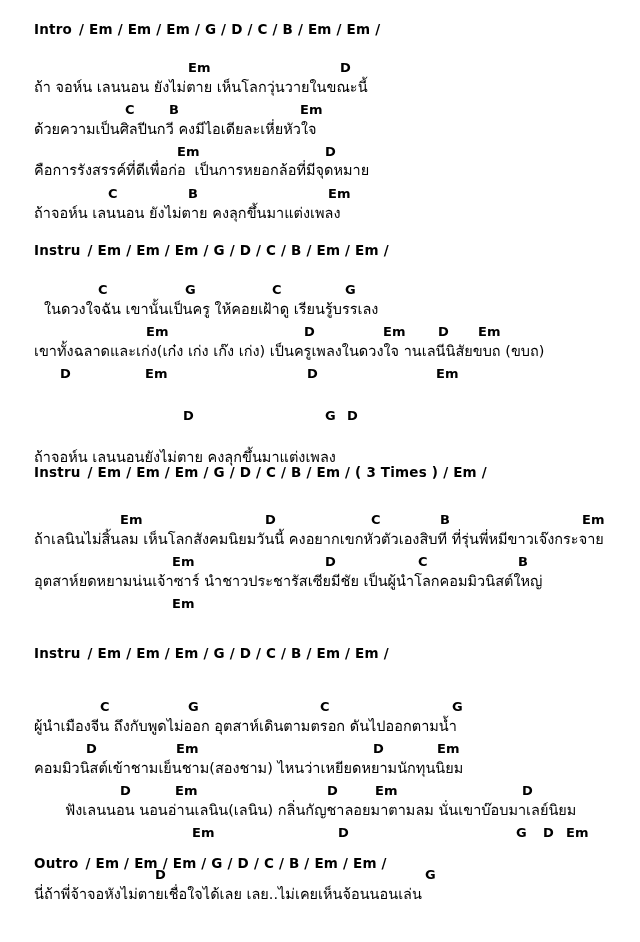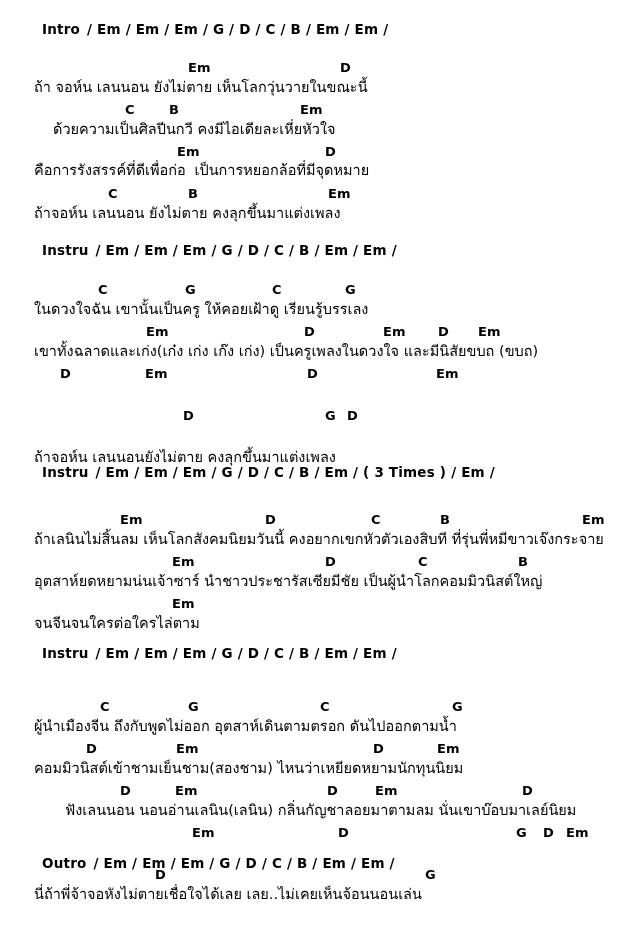--- a/index.html
+++ b/index.html
@@ -21,21 +21,20 @@
   }
 
   
   .section-row {
     position: absolute;
     left: 0;
     white-space: nowrap;
     font-weight: bold;
     font-size: 13.5px;
     letter-spacing: 0.2px;
-    padding-left: 8px;
   }
   .section-row .sec-label {
     display: inline-block;
     padding-left: 34px;
   }
   .section-row .sec-prog {
     display: inline-block;
     padding-left: 7px;
   }
 
@@ -67,37 +66,37 @@
 
 <div class="sheet">
     <div class="section-row" style="top: 21px;"><span class="sec-label">Intro</span><span class="sec-prog">/ Em / Em / Em / G / D / C / B / Em / Em /</span></div>
     <div class="section-row" style="top: 242px;"><span class="sec-label">Instru</span><span class="sec-prog">/ Em / Em / Em / G / D / C / B / Em / Em /</span></div>
     <div class="section-row" style="top: 464px;"><span class="sec-label">Instru</span><span class="sec-prog">/ Em / Em / Em / G / D / C / B / Em / ( 3 Times ) / Em /</span></div>
     <div class="section-row" style="top: 645px;"><span class="sec-label">Instru</span><span class="sec-prog">/ Em / Em / Em / G / D / C / B / Em / Em /</span></div>
     <div class="section-row" style="top: 855px;"><span class="sec-label">Outro</span><span class="sec-prog">/ Em / Em / Em / G / D / C / B / Em / Em /</span></div>
     <div class="lyric-line" style="top: 80px;"><span class="ltext">ถ้า จอห์น เลนนอน ยังไม่ตาย เห็นโลกวุ่นวายในขณะนี้</span></div>
     <div class="chord" style="left: 188px; top: 61px;">Em</div>
     <div class="chord" style="left: 340px; top: 61px;">D</div>
-    <div class="lyric-line" style="top: 122px; margin-left: 19px;"><span class="ltext">ด้วยความเป็นศิลปีนกวี คงมีไอเดียละเหี่ยหัวใจ</span></div>
+    <div class="lyric-line" style="top: 122px;"><span class="ltext">ด้วยความเป็นศิลปีนกวี คงมีไอเดียละเหี่ยหัวใจ</span></div>
     <div class="chord" style="left: 125px; top: 103px;">C</div>
     <div class="chord" style="left: 169px; top: 103px;">B</div>
     <div class="chord" style="left: 300px; top: 103px;">Em</div>
     <div class="lyric-line" style="top: 164px; font-family: Liberation Mono, monospace;"><span class="ltext">คือการรังสรรค์ที่ดีเพื่อก่อ เป็นการหยอกล้อที่มีจุดหมาย</span></div>
     <div class="chord" style="left: 177px; top: 145px;">Em</div>
     <div class="chord" style="left: 325px; top: 145px;">D</div>
     <div class="lyric-line" style="top: 206px;"><span class="ltext">ถ้าจอห์น เลนนอน ยังไม่ตาย คงลุกขึ้นมาแต่งเพลง</span></div>
     <div class="chord" style="left: 108px; top: 187px;">C</div>
     <div class="chord" style="left: 188px; top: 187px;">B</div>
     <div class="chord" style="left: 328px; top: 187px;">Em</div>
-    <div class="lyric-line" style="top: 302px;"><span class="ltext">ในดวงใจฉัน เขานั้นเป็นครู  ให้คอยเฝ้าดู เรียนรู้บรรเลง</span></div>
+    <div class="lyric-line" style="top: 302px; margin-left: 10px;"><span class="ltext">ในดวงใจฉัน เขานั้นเป็นครู  ให้คอยเฝ้าดู เรียนรู้บรรเลง</span></div>
     <div class="chord" style="left: 98px; top: 283px;">C</div>
     <div class="chord" style="left: 185px; top: 283px;">G</div>
     <div class="chord" style="left: 272px; top: 283px;">C</div>
     <div class="chord" style="left: 345px; top: 283px;">G</div>
-    <div class="lyric-line" style="top: 344px;"><span class="ltext">เขาทั้งฉลาดและเก่ง(เก๋ง เก่ง เก๊ง เก่ง) เป็นครูเพลงในดวงใจ และมีนิสัยขบถ (ขบถ)</span></div>
+    <div class="lyric-line" style="top: 344px;"><span class="ltext">เขาทั้งฉลาดและเก่ง(เก๋ง เก่ง เก๊ง เก่ง) เป็นครูเพลงในดวงใจ านเลนีนิสัยขบถ (ขบถ)</span></div>
     <div class="chord" style="left: 146px; top: 325px;">Em</div>
     <div class="chord" style="left: 304px; top: 325px;">D</div>
     <div class="chord" style="left: 383px; top: 325px;">Em</div>
     <div class="chord" style="left: 438px; top: 325px;">D</div>
     <div class="chord" style="left: 478px; top: 325px;">Em</div>
     <div class="chord" style="left: 60px; top: 367px;">D</div>
     <div class="chord" style="left: 145px; top: 367px;">Em</div>
     <div class="chord" style="left: 307px; top: 367px;">D</div>
     <div class="chord" style="left: 436px; top: 367px;">Em</div>
     <div class="lyric-line" style="top: 450px;"><span class="ltext">ถ้าจอห์น เลนนอนยังไม่ตาย คงลุกขึ้นมาแต่งเพลง</span></div>
@@ -108,21 +107,20 @@
     <div class="chord" style="left: 120px; top: 513px;">Em</div>
     <div class="chord" style="left: 265px; top: 513px;">D</div>
     <div class="chord" style="left: 371px; top: 513px;">C</div>
     <div class="chord" style="left: 440px; top: 513px;">B</div>
     <div class="chord" style="left: 582px; top: 513px;">Em</div>
     <div class="lyric-line" style="top: 574px;"><span class="ltext">อุตสาห์ยดหยามน่นเจ้าซาร์ นำชาวประชารัสเซียมีชัย เป็นผู้นำโลกคอมมิวนิสต์ใหญ่</span></div>
     <div class="chord" style="left: 172px; top: 555px;">Em</div>
     <div class="chord" style="left: 325px; top: 555px;">D</div>
     <div class="chord" style="left: 418px; top: 555px;">C</div>
     <div class="chord" style="left: 518px; top: 555px;">B</div>
-    <div class="lyric-line" style="top: 616px;"><span class="ltext">จนจีนจนใครต่อใครไล่ตาม</span></div>
     <div class="chord" style="left: 172px; top: 597px;">Em</div>
     <div class="lyric-line" style="top: 719px;"><span class="ltext">ผู้นำเมืองจีน ถึงกับพูดไม่ออก อุตสาห์เดินตามตรอก ดันไปออกตามน้ำ</span></div>
     <div class="chord" style="left: 100px; top: 700px;">C</div>
     <div class="chord" style="left: 188px; top: 700px;">G</div>
     <div class="chord" style="left: 320px; top: 700px;">C</div>
     <div class="chord" style="left: 452px; top: 700px;">G</div>
     <div class="lyric-line" style="top: 761px;"><span class="ltext">คอมมิวนิสต์เข้าชามเย็นชาม(สองชาม) ไหนว่าเหยียดหยามนักทุนนิยม</span></div>
     <div class="chord" style="left: 86px; top: 742px;">D</div>
     <div class="chord" style="left: 176px; top: 742px;">Em</div>
     <div class="chord" style="left: 373px; top: 742px;">D</div>

